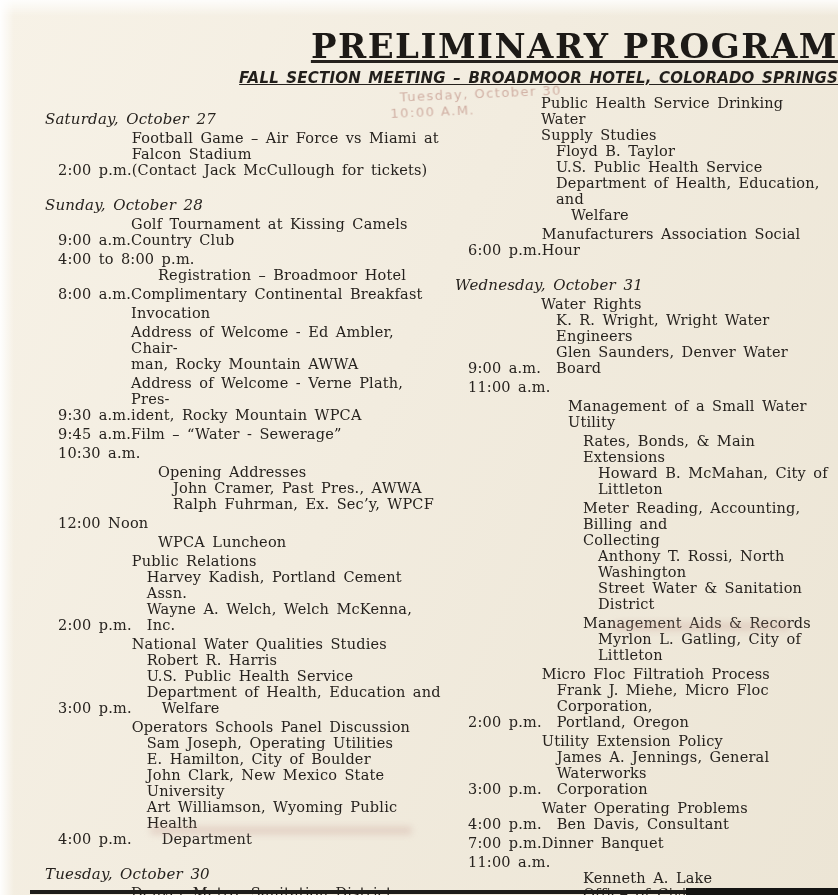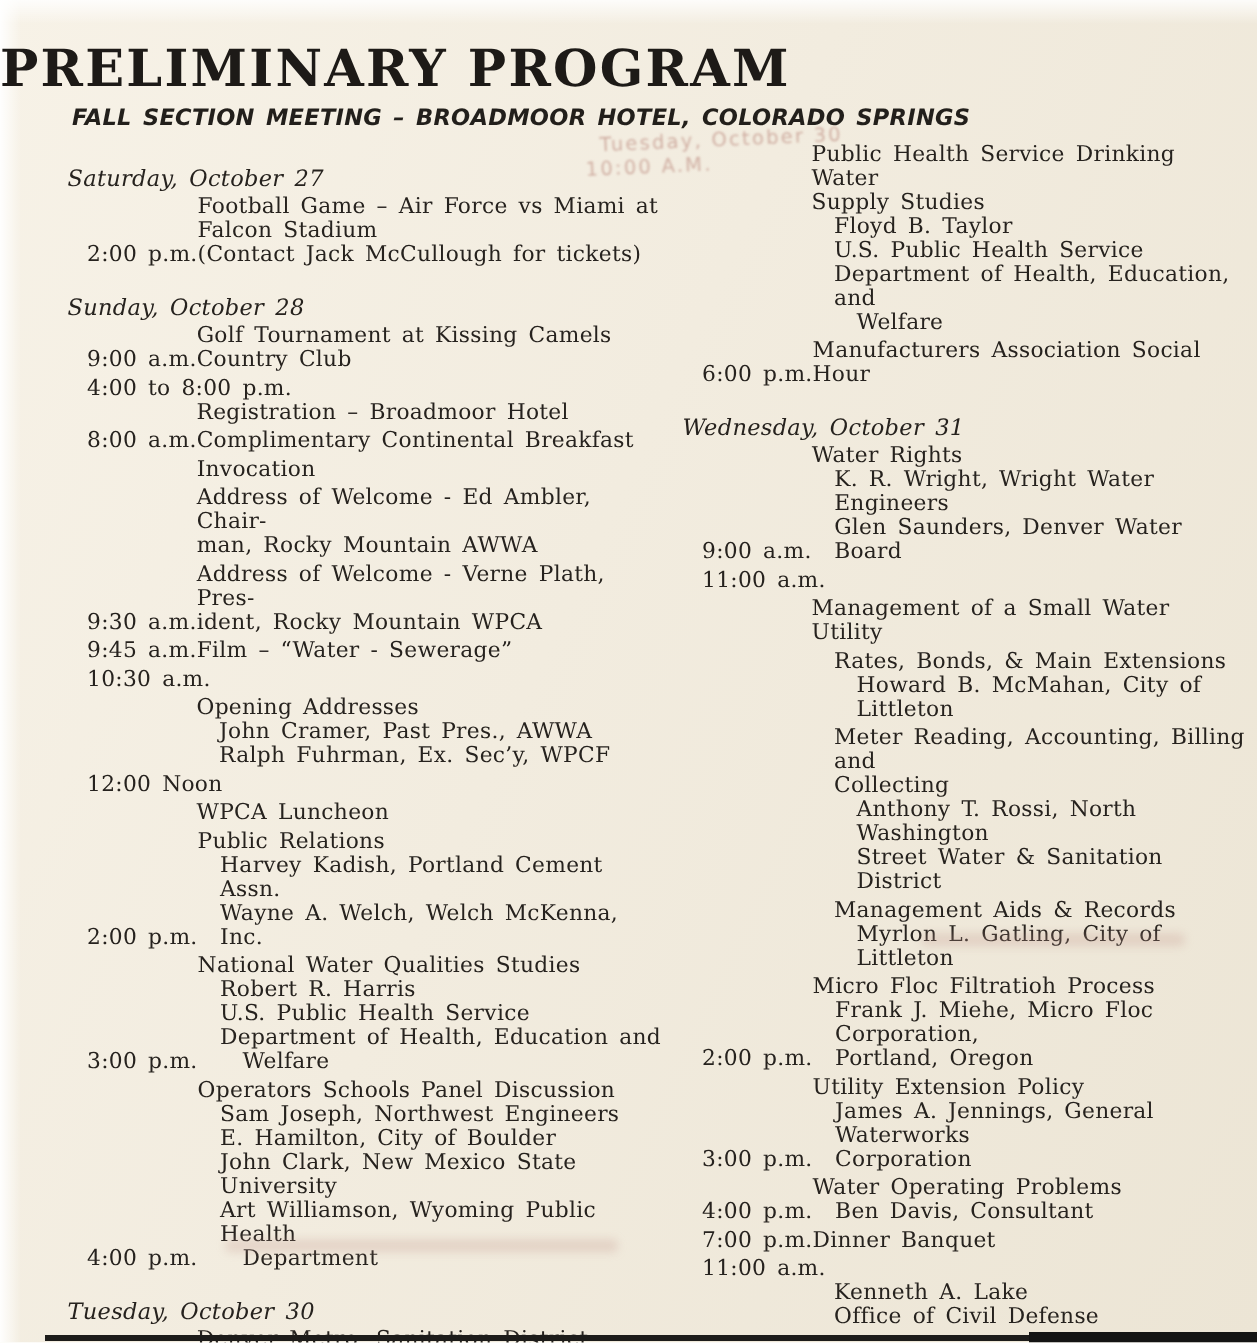--- a/index.html
+++ b/index.html
@@ -10,21 +10,21 @@
     color: #26221e;
   }
   .page {
     position: relative;
     width: 838px; height: 895px;
     background:
       linear-gradient(90deg, rgba(255,255,255,.95) 0px, rgba(255,255,255,0) 14px),
       linear-gradient(180deg, rgba(255,255,255,.85) 0px, rgba(255,255,255,0) 16px),
       linear-gradient(115deg, #f7f2e7 0%, #f2ecdf 45%, #ece5d5 100%);
   }
-  .header { position: absolute; top: 26px; left: 0; width: 838px; text-align: left; }
+  .header { position: absolute; top: 26px; left: 0; width: 838px; text-align: right; text-decoration: underline; }
   .title {
     font-size: 34px; font-weight: bold; letter-spacing: 1.5px;
     color: #1d1a17;
   }
   .subtitle {
     margin-top: 3px;
     font-family: "DejaVu Sans", sans-serif;
     font-style: italic; font-weight: bold;
     font-size: 15px; letter-spacing: 0.2px; word-spacing: 2px;
     color: #221f1b;
@@ -45,21 +45,21 @@
          letter-spacing: 0.2px; word-spacing: 2.5px; }
   .col-left  { left: 45px;  width: 396px; }
   .col-right { left: 455px; width: 378px; }
 
   .day-header { font-style: italic; font-size: 15px; margin-top: 19px; margin-bottom: 2px; }
   .event { display: flex; margin-top: 3px; margin-left: 13px; align-items: flex-end; }
   .event .time { flex: 0 0 73px; white-space: nowrap; }
   .event .lines { flex: 1; }
   .event.time-only { display: block; }
   .event.time-only .time { display: block; }
-  .event.time-only .lines { margin-left: 73px; }
+  .event.time-only .lines { margin-left: 100px; }
   .line.i0 { padding-left: 0; }
   .line.i1 { padding-left: 15px; }
   .line.i2 { padding-left: 30px; }
   .line.gap { margin-top: 3px; }
 
   .smudge {
     position: absolute; border-radius: 4px;
     background: rgba(197,155,143,0.28);
     filter: blur(3px); pointer-events: none;
   }
@@ -158,21 +158,21 @@
           <div class="line i1">Robert R. Harris</div>
           <div class="line i1">U.S. Public Health Service</div>
           <div class="line i1">Department of Health, Education and</div>
           <div class="line i2">Welfare</div>
         </div>
       </div>
       <div class="event">
         <span class="time">4:00 p.m.</span>
         <div class="lines">
           <div class="line i0">Operators Schools Panel Discussion</div>
-          <div class="line i1">Sam Joseph, Northwest Engineers</div>
+          <div class="line i1">Sam Joseph, Operating Utilities</div>
           <div class="line i1">E. Hamilton, City of Boulder</div>
           <div class="line i1">John Clark, New Mexico State University</div>
           <div class="line i1">Art Williamson, Wyoming Public Health</div>
           <div class="line i2">Department</div>
         </div>
       </div>
       <div class="day-header">Tuesday, October 30</div>
       <div class="event">
         <span class="time">9:00 a.m.</span>
         <div class="lines">

